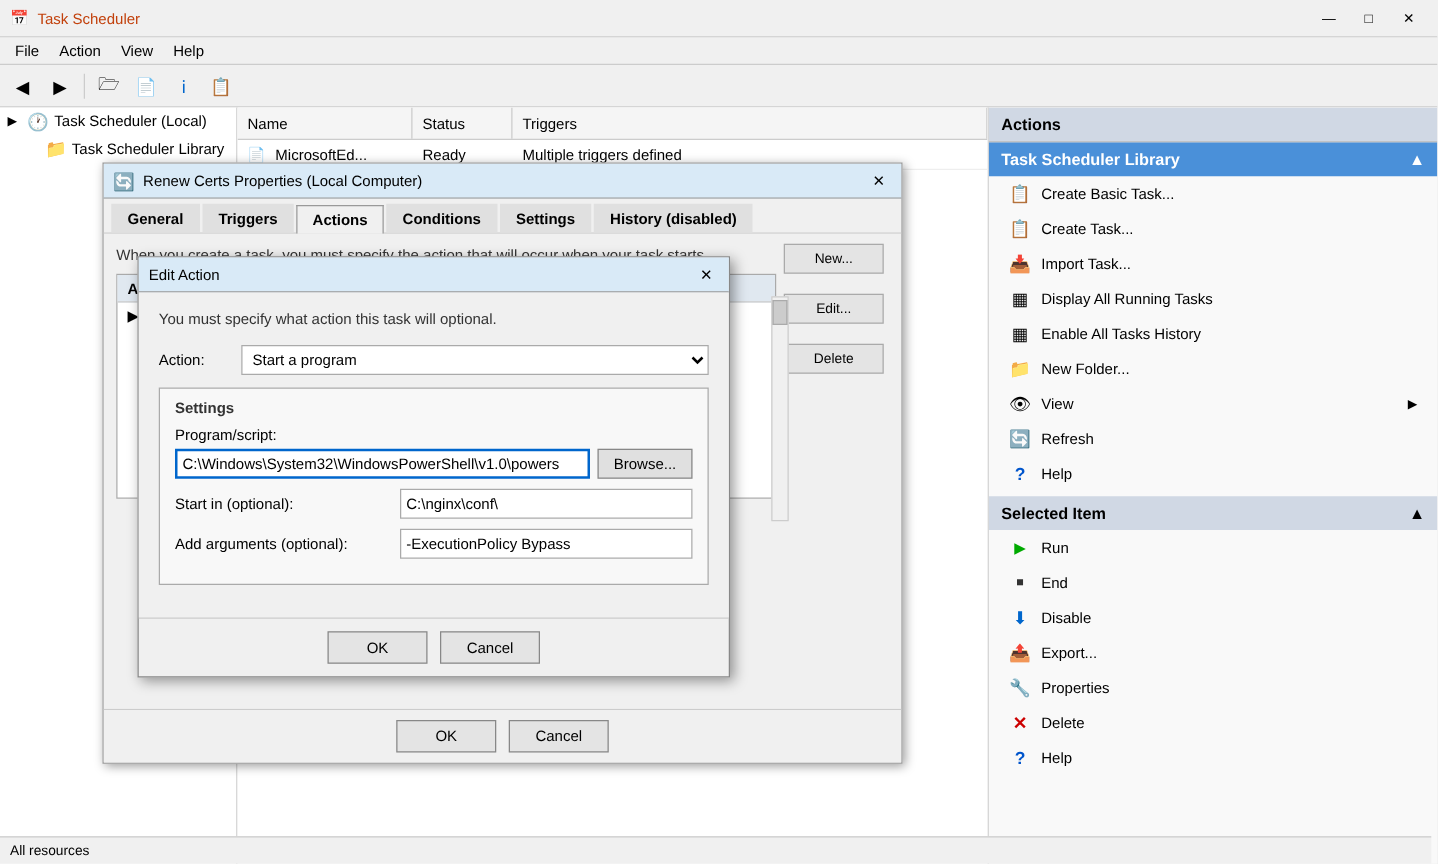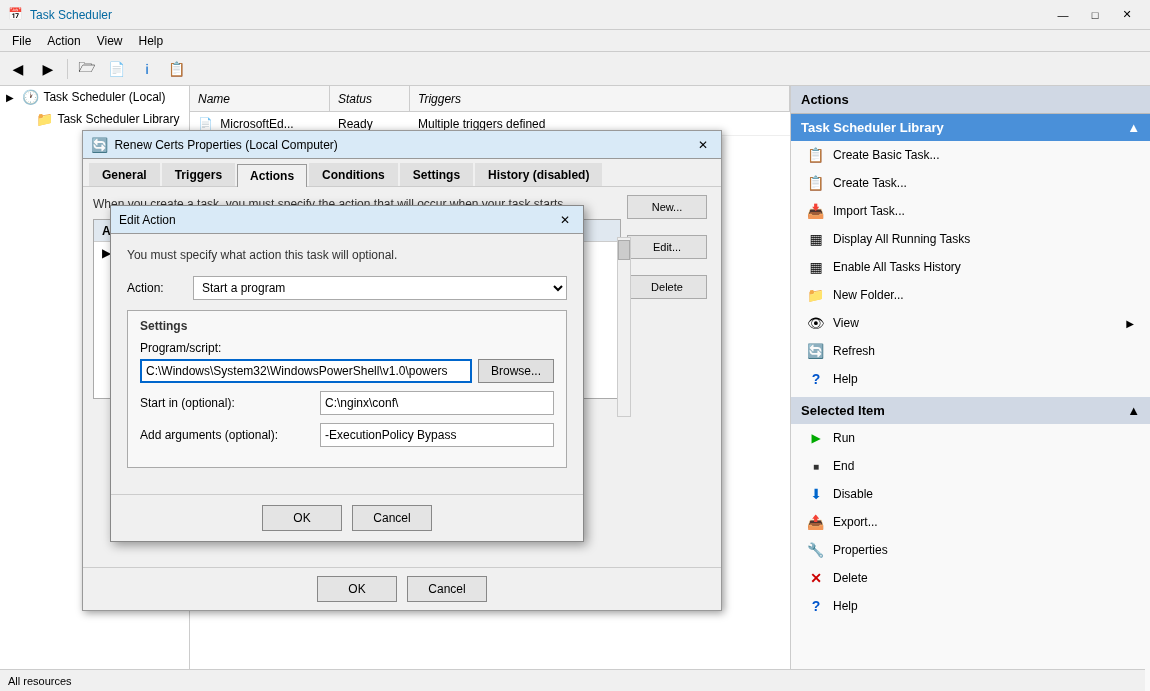--- a/index.html
+++ b/index.html
@@ -9,21 +9,21 @@
     .title-bar {
       background: #f0f0f0;
       height: 30px;
       display: flex;
       align-items: center;
       padding: 0 8px;
       border-bottom: 1px solid #ccc;
       user-select: none;
     }
     .title-bar-icon { width: 16px; height: 16px; margin-right: 6px; }
-    .title-bar-title { flex: 1; font-size: 12px; color: #0369a1; }
+    .title-bar-title { flex: 1; font-size: 12px; color: #c2410c; }
     .title-bar-controls { display: flex; gap: 2px; }
     .title-bar-btn {
       width: 30px; height: 20px; border: none; background: transparent;
       cursor: pointer; font-size: 11px; display: flex; align-items: center; justify-content: center;
     }
 
     
     .menu-bar {
       height: 22px;
       display: flex;
@@ -88,21 +88,20 @@
       background: #fff;
       overflow: hidden;
       position: relative;
     }
     .task-list-header {
       display: flex;
       background: #f5f5f5;
       border-bottom: 1px solid #ccc;
       height: 26px;
       align-items: center;
-      font-style: italic;
     }
     .task-col-header {
       padding: 4px 8px;
       font-size: 12px;
       border-right: 1px solid #ccc;
       cursor: pointer;
       user-select: none;
       height: 100%;
       display: flex;
       align-items: center;

